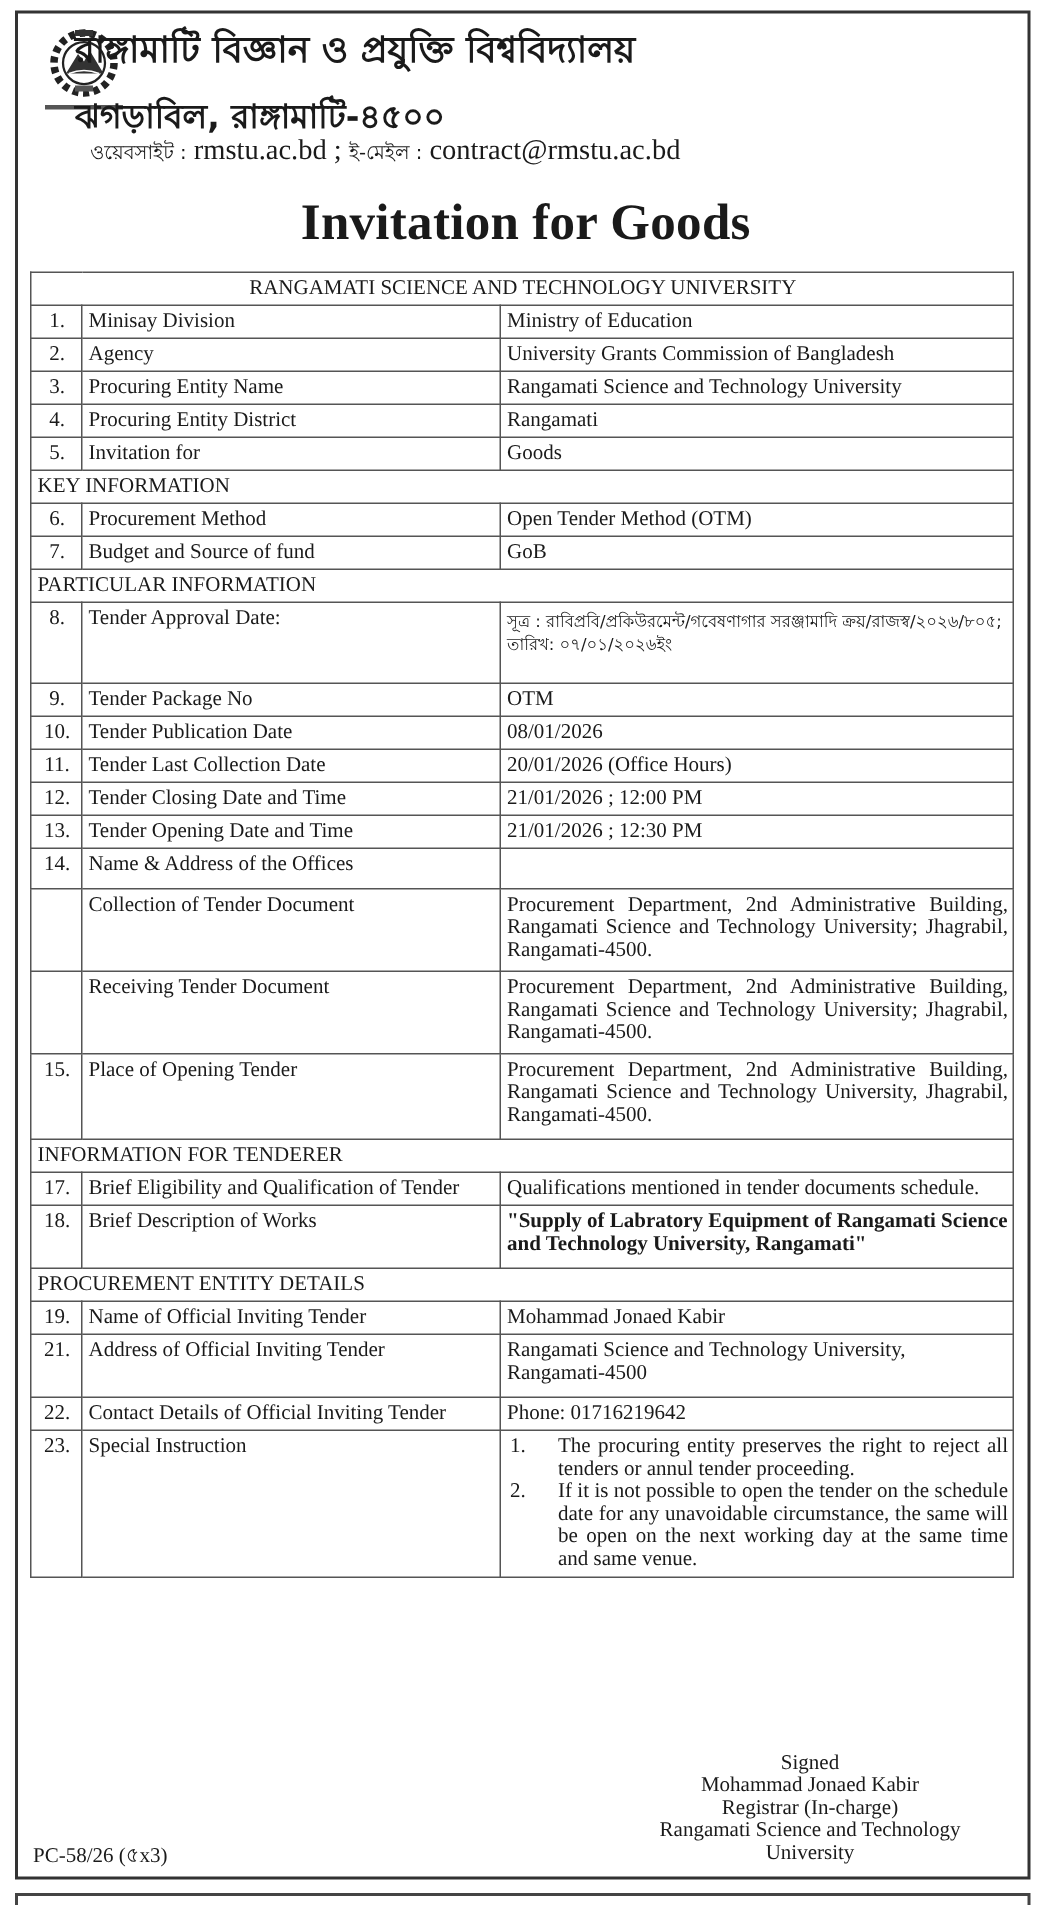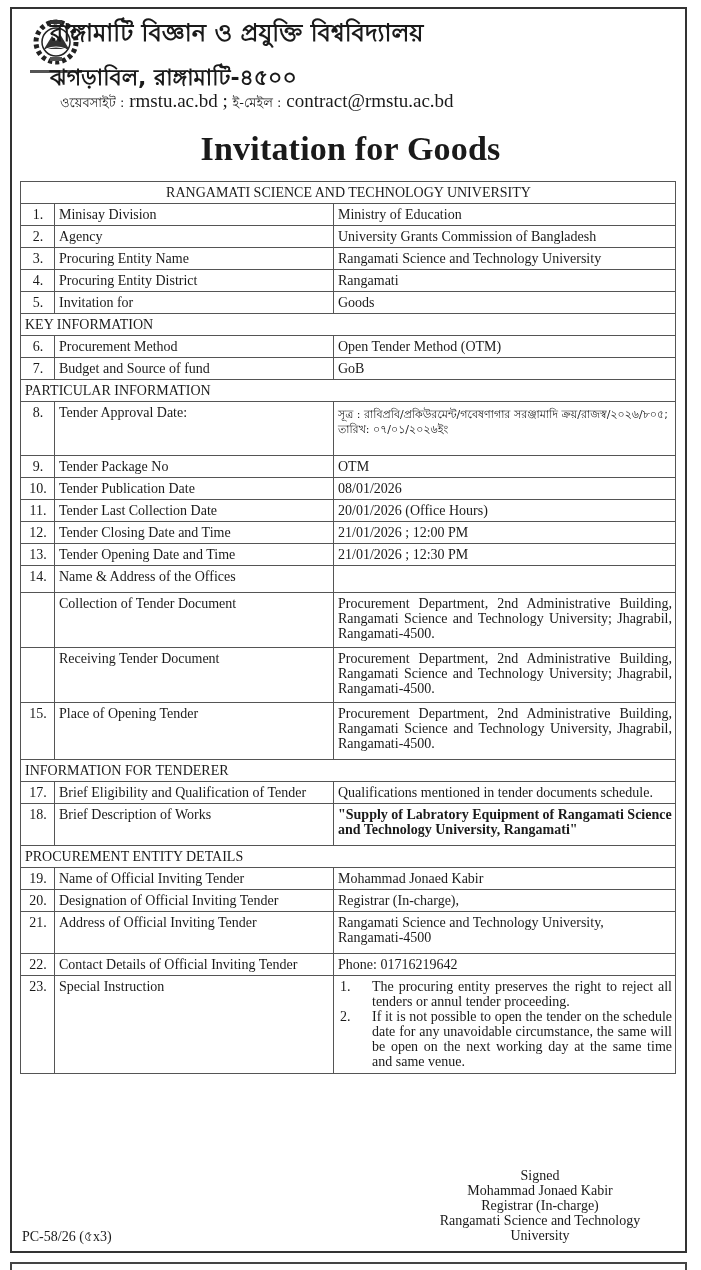--- a/index.html
+++ b/index.html
@@ -180,25 +180,20 @@
 
   <tr>
     <td colspan="3" class="sec">PROCUREMENT ENTITY DETAILS</td>
   </tr>
   <tr>
     <td class="no">19.</td>
     <td class="lbl">Name of Official Inviting Tender</td>
     <td class="val">Mohammad Jonaed Kabir</td>
   </tr>
   <tr>
-    <td class="no">20.</td>
-    <td class="lbl">Designation of Official Inviting Tender</td>
-    <td class="val">Registrar (In-charge),</td>
-  </tr>
-  <tr>
     <td class="no">21.</td>
     <td class="lbl">Address of Official Inviting Tender</td>
     <td class="val" style="padding-bottom:8px">Rangamati Science and Technology University, Rangamati-4500</td>
   </tr>
   <tr>
     <td class="no">22.</td>
     <td class="lbl" style="white-space:nowrap">Contact Details of Official Inviting Tender</td>
     <td class="val">Phone: 01716219642</td>
   </tr>
   <tr>

